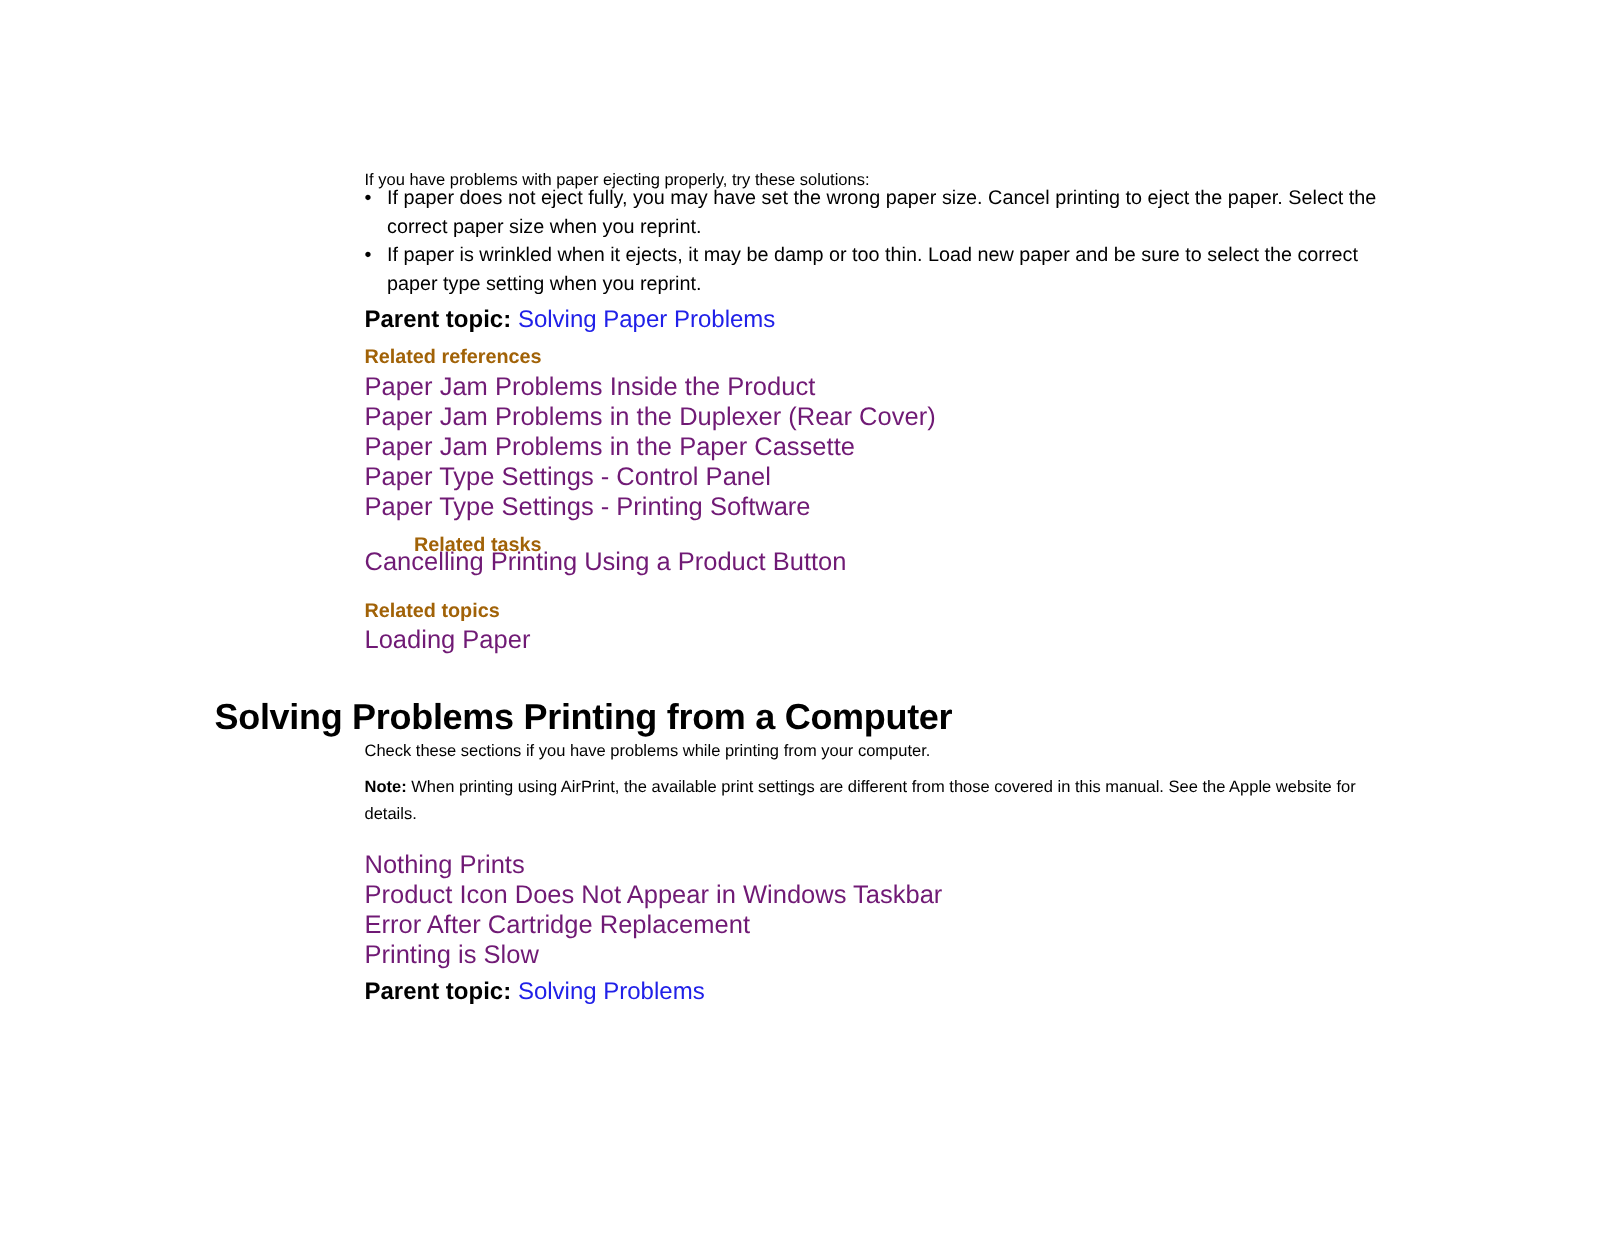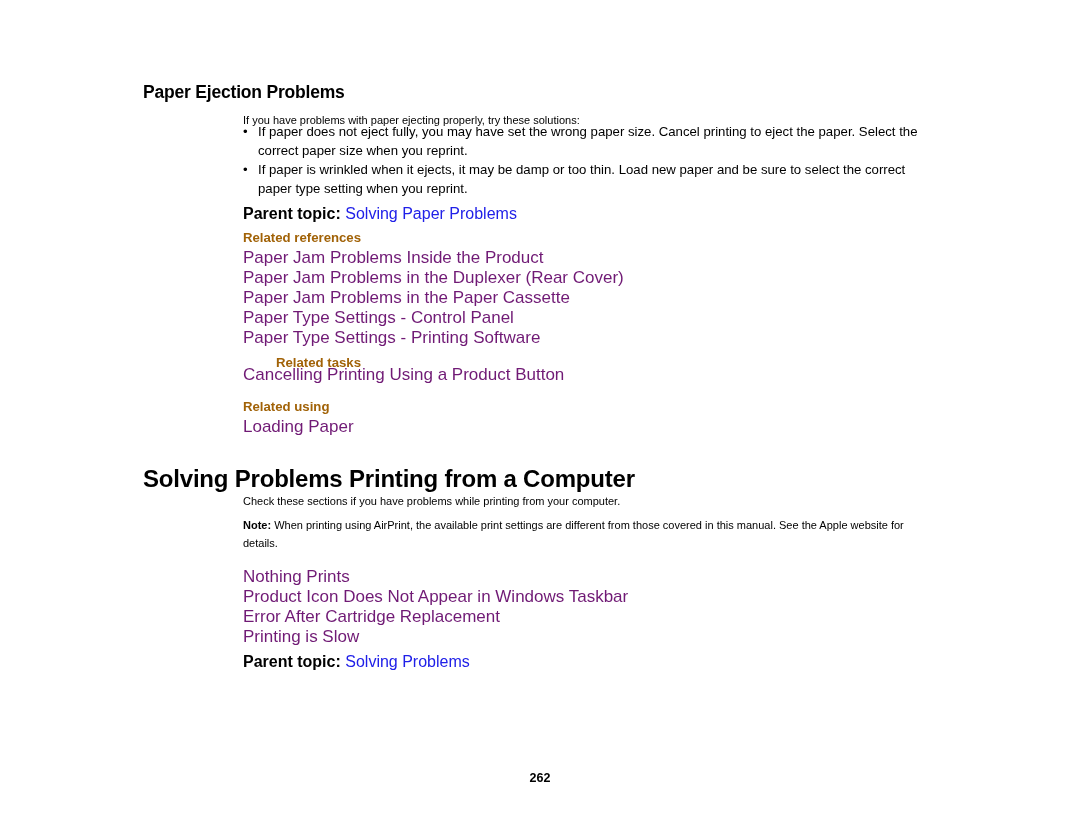--- a/index.html
+++ b/index.html
@@ -113,21 +113,20 @@
     font-size: 12.5px;
     font-weight: bold;
     color: #000;
   }
 </style>
 </head>
 <body>
 
 <div class="page">
 
-  <h1 class="h1 section-1">Paper Ejection Problems</h1>
 
   <p class="para" style="top:100px; left:243px; width:700px;">If you have problems with paper ejecting properly, try these solutions:</p>
 
   <div class="bullet-row" style="top:123px; left:243px; width:692px;">
     <span class="bullet-mark">•</span>
     <span class="bullet-text">If paper does not eject fully, you may have set the wrong paper size. Cancel printing to eject the paper. Select the correct paper size when you reprint.</span>
   </div>
 
   <div class="bullet-row" style="top:161px; left:243px; width:680px;">
     <span class="bullet-mark">•</span>
@@ -142,35 +141,34 @@
 
   <a class="link-line" style="top:249px; left:243px;">Paper Jam Problems Inside the Product</a>
   <a class="link-line" style="top:269px; left:243px;">Paper Jam Problems in the Duplexer (Rear Cover)</a>
   <a class="link-line" style="top:289px; left:243px;">Paper Jam Problems in the Paper Cassette</a>
   <a class="link-line" style="top:309px; left:243px;">Paper Type Settings - Control Panel</a>
   <a class="link-line" style="top:329px; left:243px;">Paper Type Settings - Printing Software</a>
 
   <div class="group-head" style="top:354px; left:243px;padding-left:33px;">Related tasks</div>
   <a class="link-line" style="top:366px; left:243px;">Cancelling Printing Using a Product Button</a>
 
-  <div class="group-head" style="top:398px; left:243px;">Related using</div>
+  <div class="group-head" style="top:398px; left:243px;">Related topics</div>
   <a class="link-line" style="top:418px; left:243px;">Loading Paper</a>
 
   <h1 class="h1 section-2">Solving Problems Printing from a Computer</h1>
 
   <p class="para" style="top:481px; left:243px; width:700px;">Check these sections if you have problems while printing from your computer.</p>
 
   <div class="para" style="top:516px; left:243px; width:680px;">
     <span class="lbl-bold">Note:</span><span> When printing using AirPrint, the available print settings are different from those covered in this manual. See the Apple website for details.</span>
   </div>
 
   <a class="link-line" style="top:568px; left:243px;">Nothing Prints</a>
   <a class="link-line" style="top:588px; left:243px;">Product Icon Does Not Appear in Windows Taskbar</a>
   <a class="link-line" style="top:608px; left:243px;">Error After Cartridge Replacement</a>
   <a class="link-line" style="top:628px; left:243px;">Printing is Slow</a>
 
   <div class="kv-line" style="top:653px; left:243px;">
     <span class="lbl-bold">Parent topic:</span><span>&nbsp;</span><a class="link">Solving Problems</a>
   </div>
 
-  <div class="page-number">262</div>
 
 </div>
 
 </body></html>

